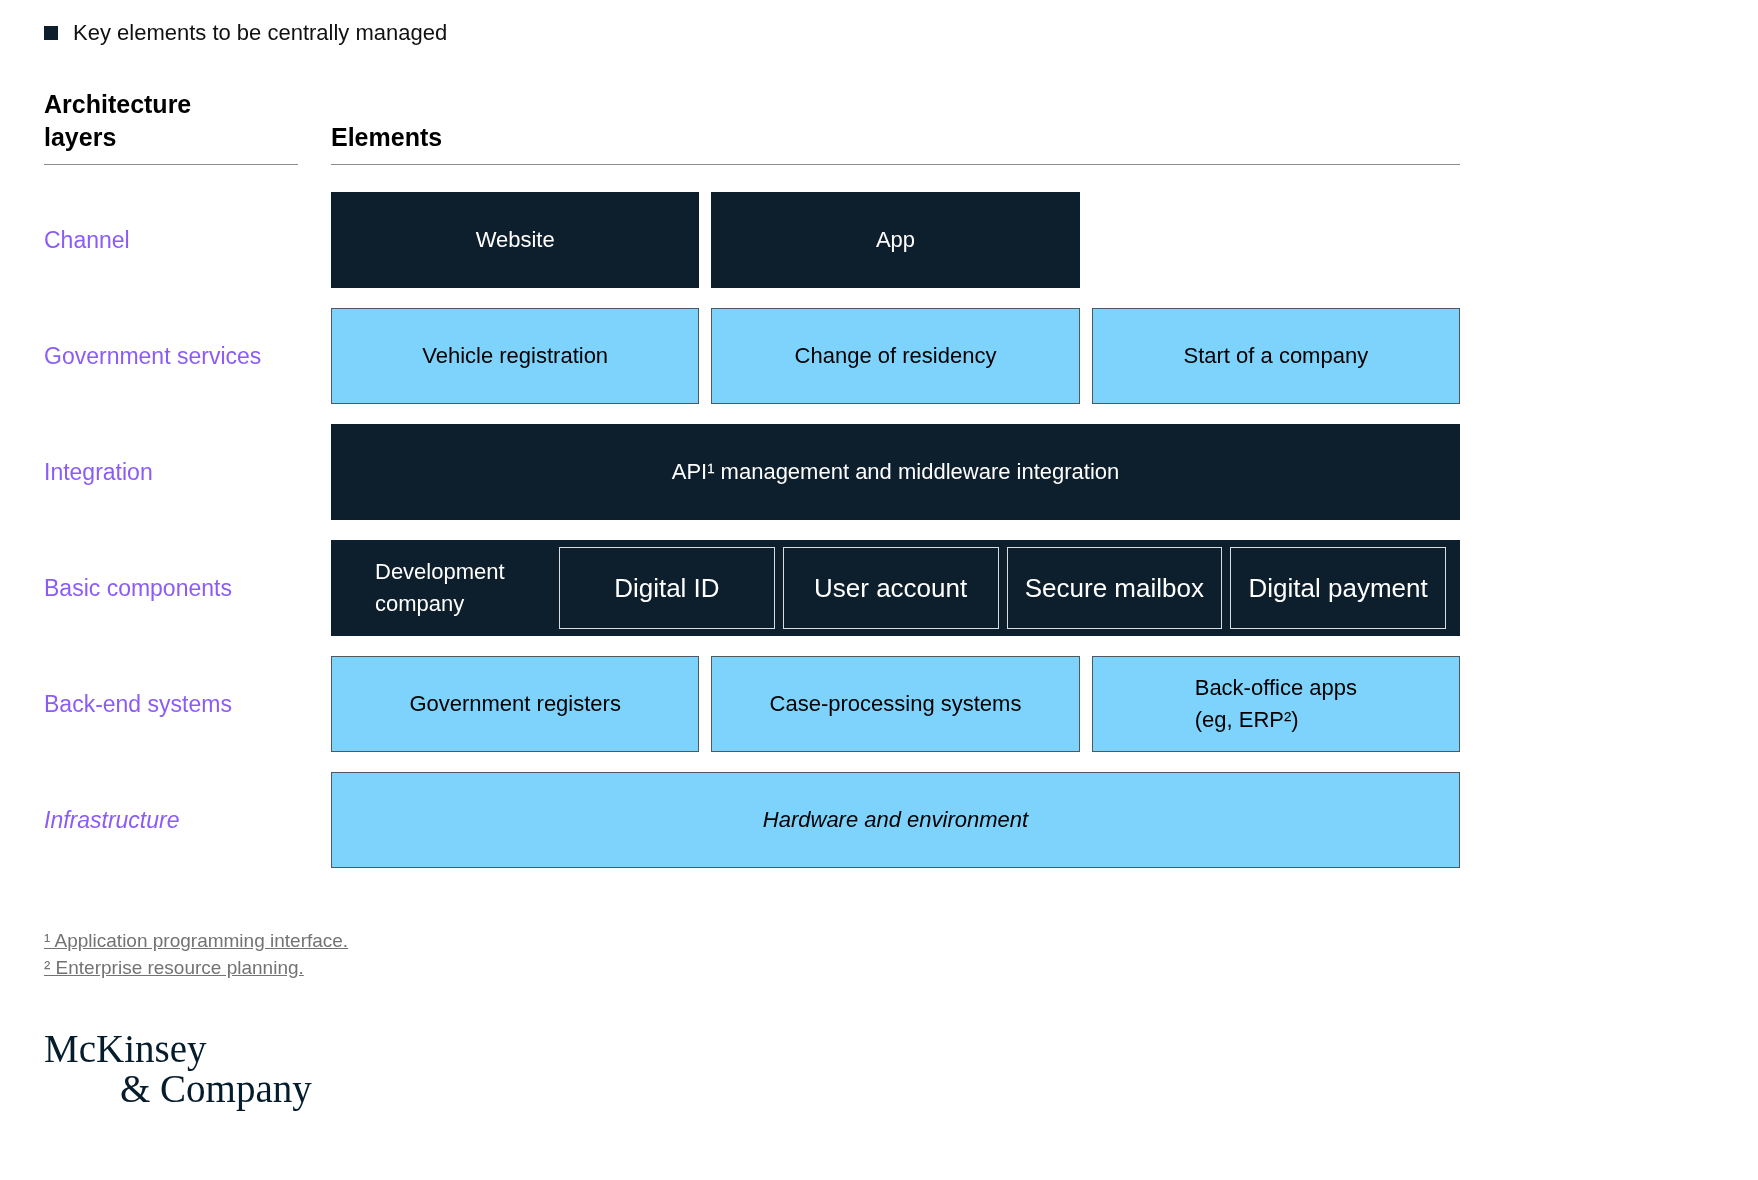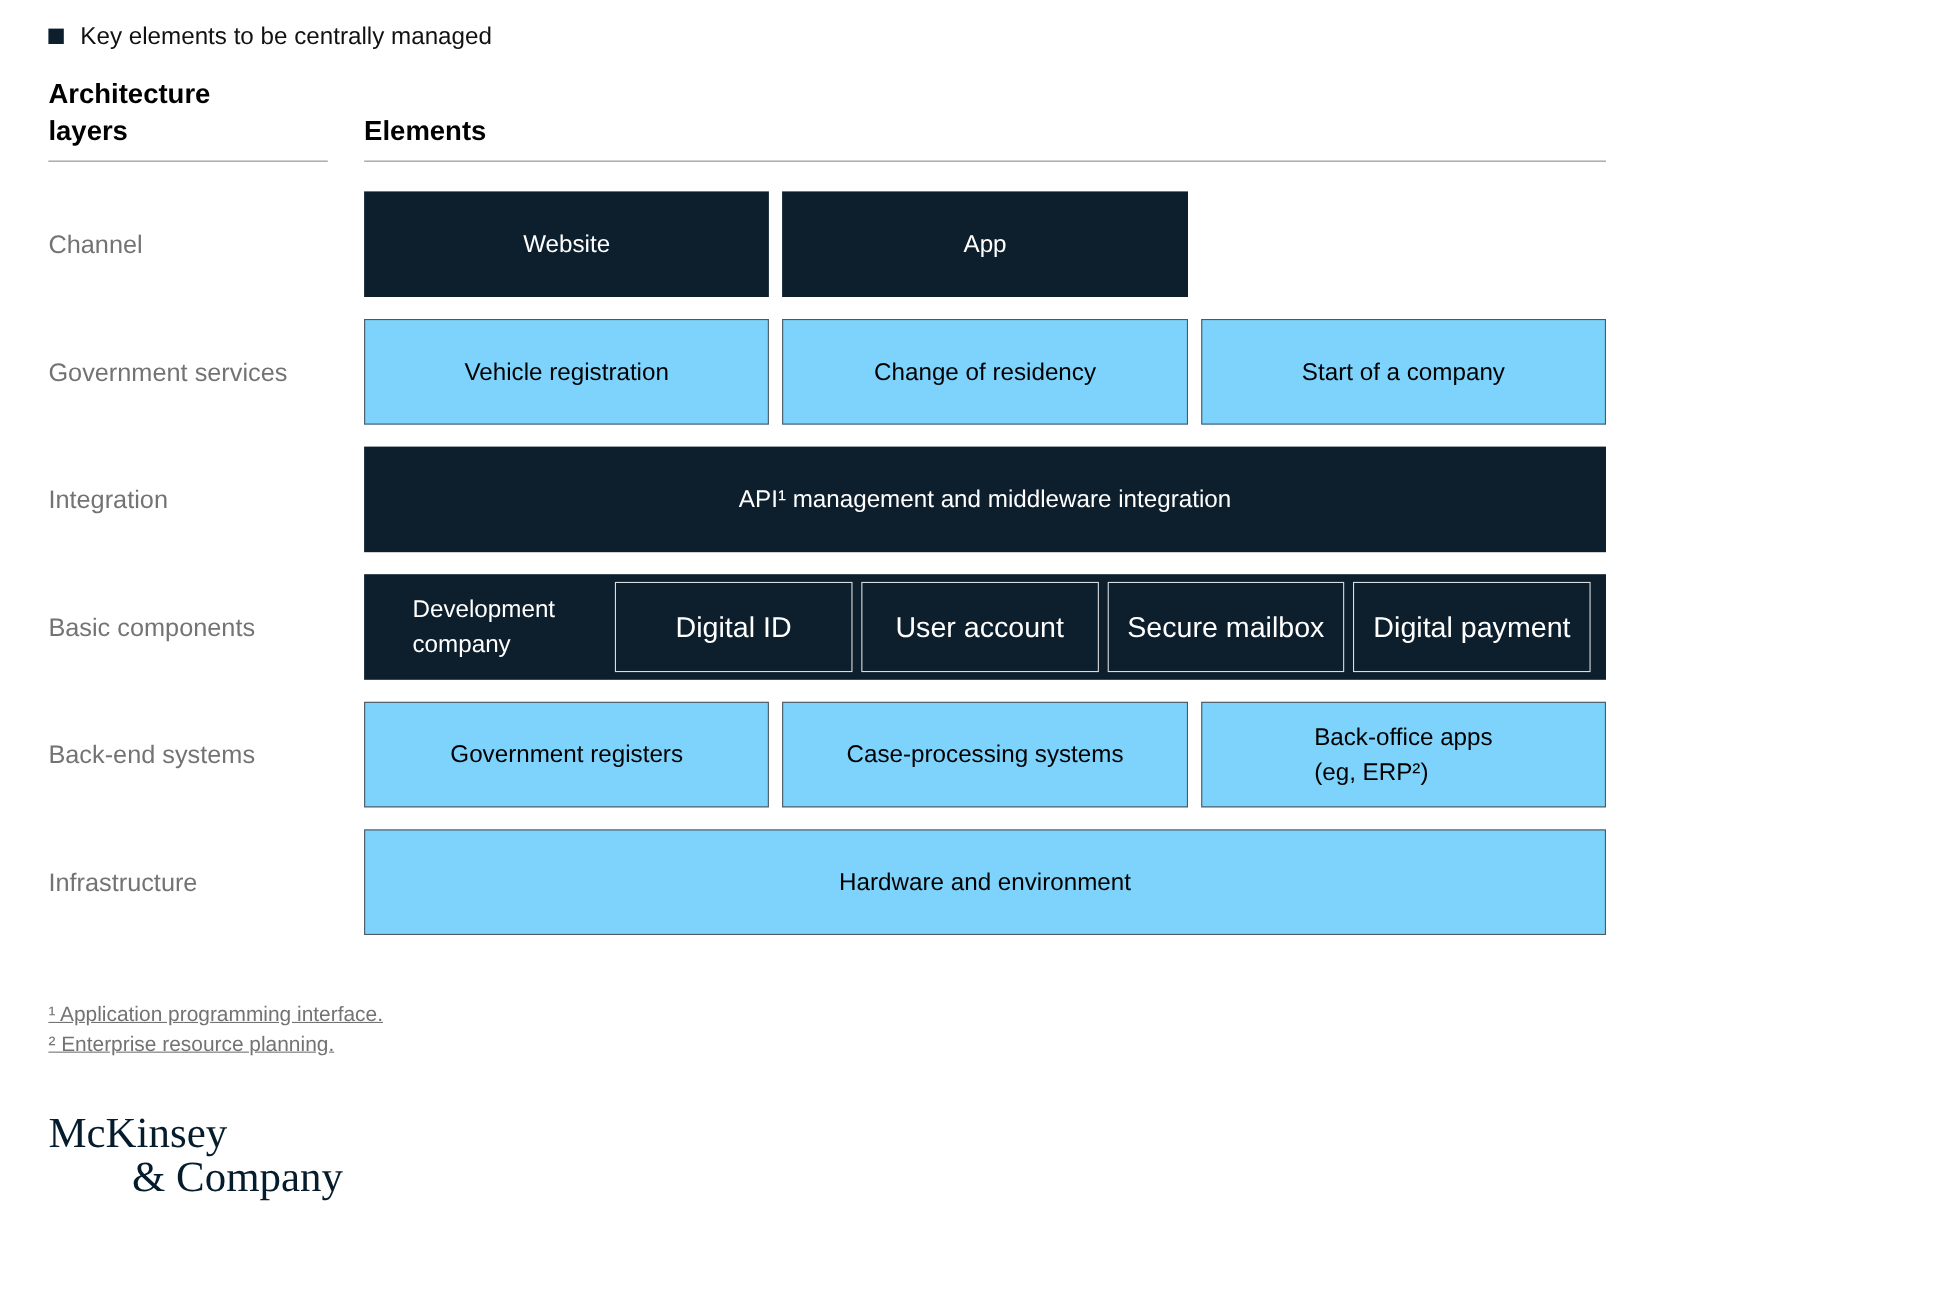--- a/index.html
+++ b/index.html
@@ -20,34 +20,34 @@
   .page{position:relative;width:1758px;height:1180px;padding-left:44px;padding-right:298px;}
 
   
   .legend{display:flex;align-items:center;gap:15px;padding-top:20px;}
   .legend-swatch{width:14px;height:14px;background:var(--navy);flex:0 0 auto;}
   .legend-label{font-size:22px;color:#111;}
 
   
   .headers{
     display:grid;grid-template-columns:254px 1fr;column-gap:33px;
-    align-items:end;margin-top:24px;
+    align-items:end;margin-top:42px;
   }
   .hdr-cell{border-bottom:1px solid var(--rule);padding-bottom:11px;}
   .hdr-text{font-size:25px;font-weight:bold;line-height:1.3;}
   .arch-text{width:170px;}
 
   
   .rows{margin-top:27px;}
   .row{
     display:grid;grid-template-columns:254px 1fr;column-gap:33px;
     align-items:center;height:96px;margin-bottom:20px;
   }
-  .row:last-child{margin-bottom:0;}
-  .row-label{font-size:23px;color:#737373;}
+  .row:last-child{margin-bottom:0;font-style:italic;}
+  .row-label{font-size:23px;color:#8b5cf6;}
   .boxes3{display:grid;grid-template-columns:repeat(3,1fr);gap:12px;height:100%;}
   .box{display:flex;align-items:center;justify-content:center;font-size:22px;height:100%;}
   .box.dark{background:var(--navy);color:#fff;}
   .box.light{background:#7dd3fc;border:1px solid var(--box-border);color:#000;}
   .box.full{width:100%;}
   .two-line{text-align:left;line-height:1.45;}
 
   
   .band{
     background:var(--navy);color:#fff;height:100%;

